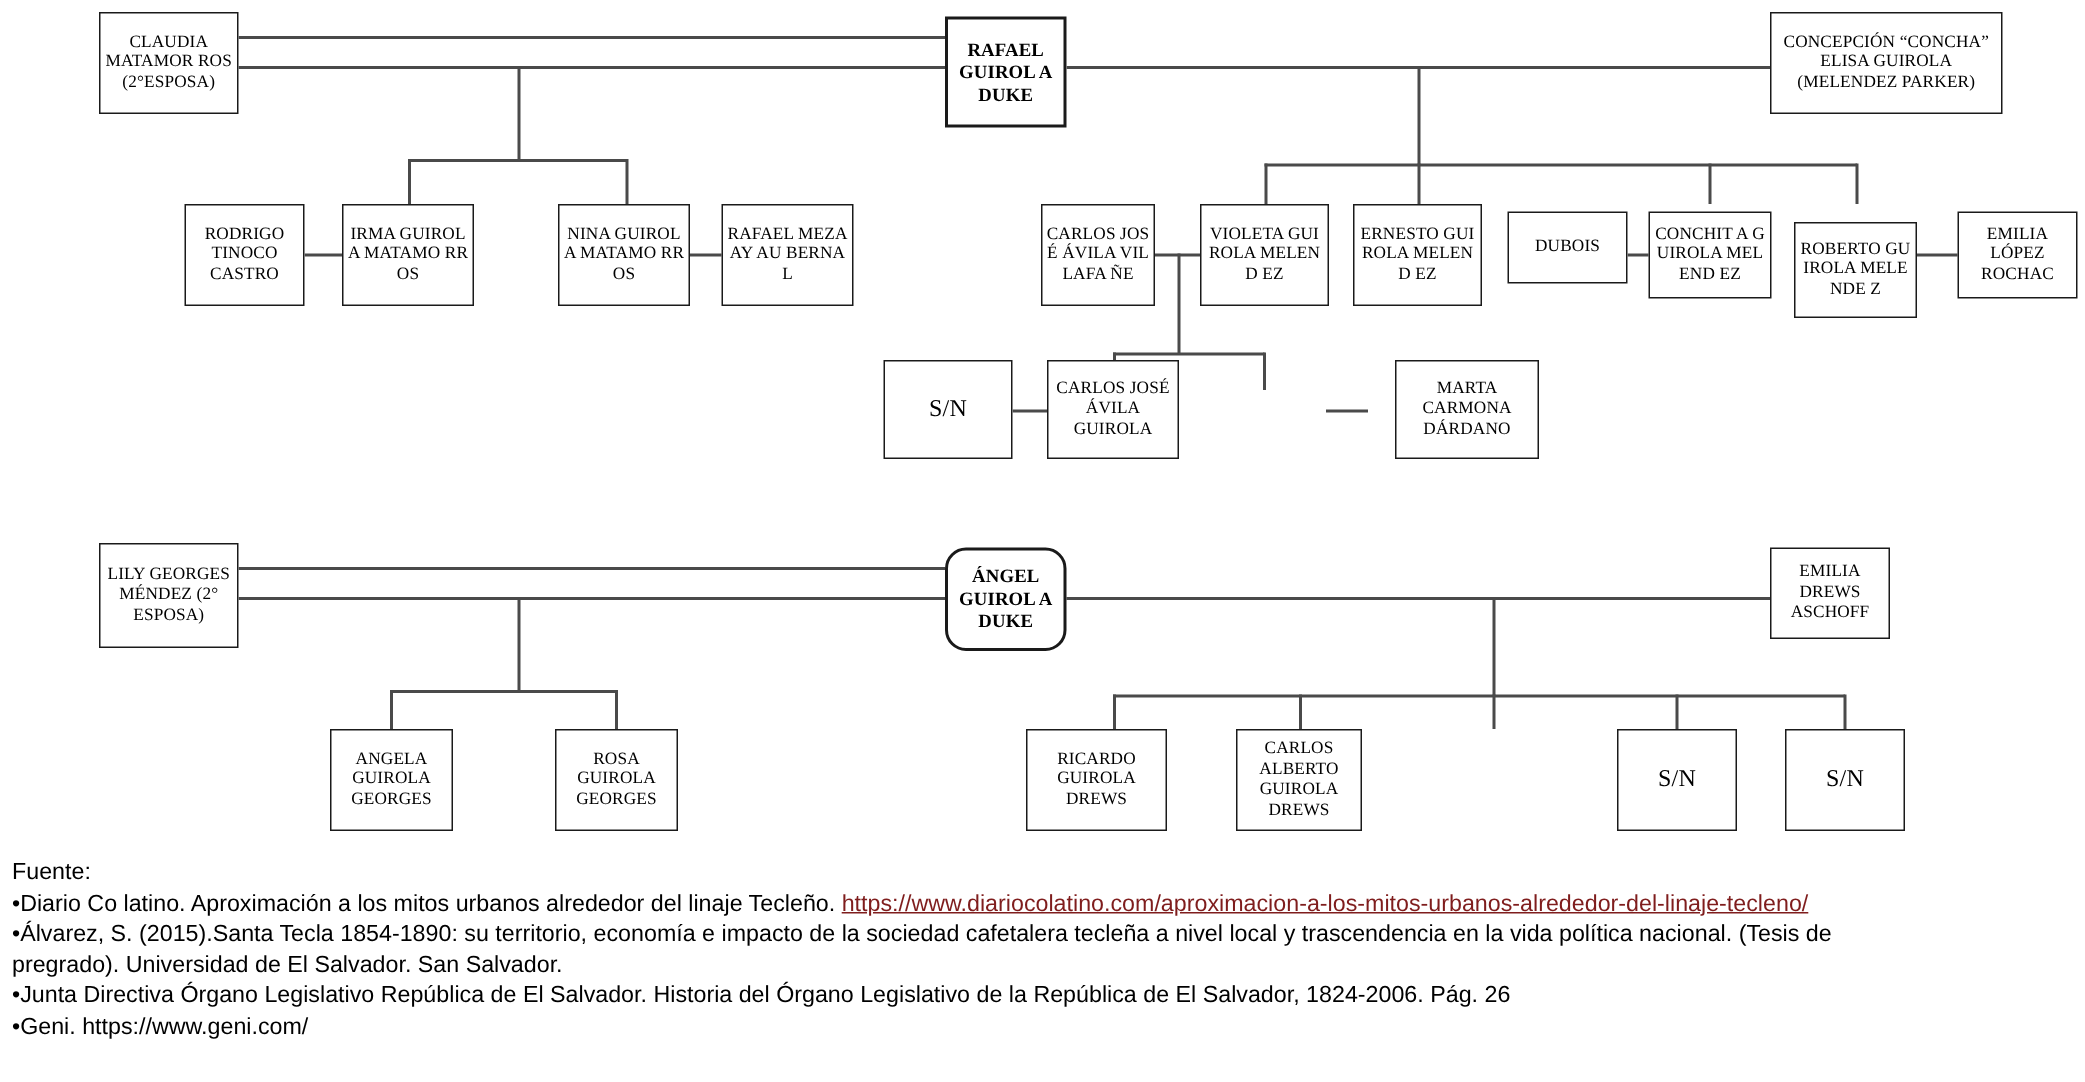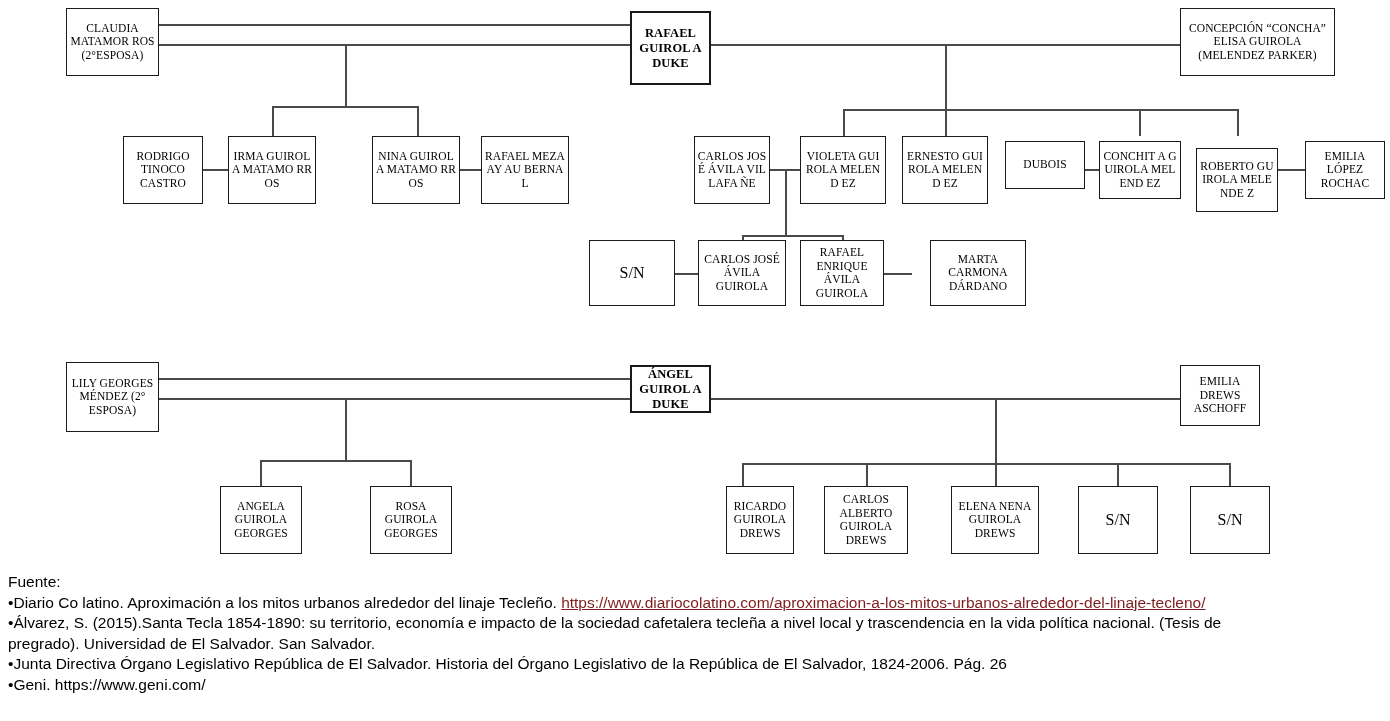--- a/index.html
+++ b/index.html
@@ -139,23 +139,20 @@
   <div class="line h" style="left:742px; top:235px; width:101px;"></div>
   <div class="line v" style="left:742px; top:235px; height:25px;"></div>
   <div class="line v" style="left:842px; top:235px; height:25px;"></div>
 
   <div class="node plain" style="left:589px; top:240px; width:86px; height:66px; font-size:16px;">
     <span class="lbl">S/N</span>
   </div>
   <div class="node plain" style="left:698px; top:240px; width:88px; height:66px;">
     <span class="lbl">CARLOS JOSÉ ÁVILA GUIROLA</span>
   </div>
-  <div class="node plain" style="left:800px; top:240px; width:84px; height:66px;">
-    <span class="lbl">RAFAEL ENRIQUE ÁVILA GUIROLA</span>
-  </div>
   <div class="node plain" style="left:911px; top:240px; width:96px; height:66px;margin-left:19px;">
     <span class="lbl">MARTA CARMONA DÁRDANO</span>
   </div>
   <div class="line h" style="left:675px; top:273px; width:24px;"></div>
   <div class="line h" style="left:884px; top:273px; width:28px;"></div>
 
   <div class="node plain" style="left:66px; top:8px; width:93px; height:68px;">
     <span class="lbl">CLAUDIA MATAMOR ROS (2°ESPOSA)</span>
   </div>
   <div class="node bold plain" style="left:630px; top:11px; width:81px; height:74px;">
@@ -178,42 +175,39 @@
   <div class="line h" style="left:742px; top:463px; width:488px;"></div>
   <div class="line v" style="left:742px; top:463px; height:23px;"></div>
   <div class="line v" style="left:866px; top:463px; height:23px;"></div>
   <div class="line v" style="left:995px; top:463px; height:23px;"></div>
   <div class="line v" style="left:1117px; top:463px; height:23px;"></div>
   <div class="line v" style="left:1229px; top:463px; height:23px;"></div>
 
   <div class="node plain" style="left:66px; top:362px; width:93px; height:70px;">
     <span class="lbl">LILY GEORGES MÉNDEZ (2° ESPOSA)</span>
   </div>
-  <div class="node bold plain" style="left:630px; top:365px; width:81px; height:48px;">
+  <div class="node bold plain" style="left:630px; top:365px; width:81px; height:69px;border-radius:14px;">
     <span class="lbl">ÁNGEL GUIROL A DUKE</span>
   </div>
   <div class="node plain" style="left:1180px; top:365px; width:80px; height:61px;">
     <span class="lbl">EMILIA DREWS ASCHOFF</span>
   </div>
 
   <div class="node plain" style="left:220px; top:486px; width:82px; height:68px;">
     <span class="lbl">ANGELA GUIROLA GEORGES</span>
   </div>
   <div class="node plain" style="left:370px; top:486px; width:82px; height:68px;">
     <span class="lbl">ROSA GUIROLA GEORGES</span>
   </div>
 
-  <div class="node plain" style="left:726px; top:486px; width:68px; height:68px;">
+  <div class="node plain" style="left:684px; top:486px; width:94px; height:68px;">
     <span class="lbl">RICARDO GUIROLA DREWS</span>
   </div>
   <div class="node plain" style="left:824px; top:486px; width:84px; height:68px;">
     <span class="lbl">CARLOS ALBERTO GUIROLA DREWS</span>
-  </div>
-  <div class="node plain" style="left:951px; top:486px; width:88px; height:68px;">
-    <span class="lbl">ELENA NENA GUIROLA DREWS</span>
   </div>
   <div class="node plain" style="left:1078px; top:486px; width:80px; height:68px; font-size:16px;">
     <span class="lbl">S/N</span>
   </div>
   <div class="node plain" style="left:1190px; top:486px; width:80px; height:68px; font-size:16px;">
     <span class="lbl">S/N</span>
   </div>
 
   <div class="sources">
     <div class="ln">Fuente:</div>

